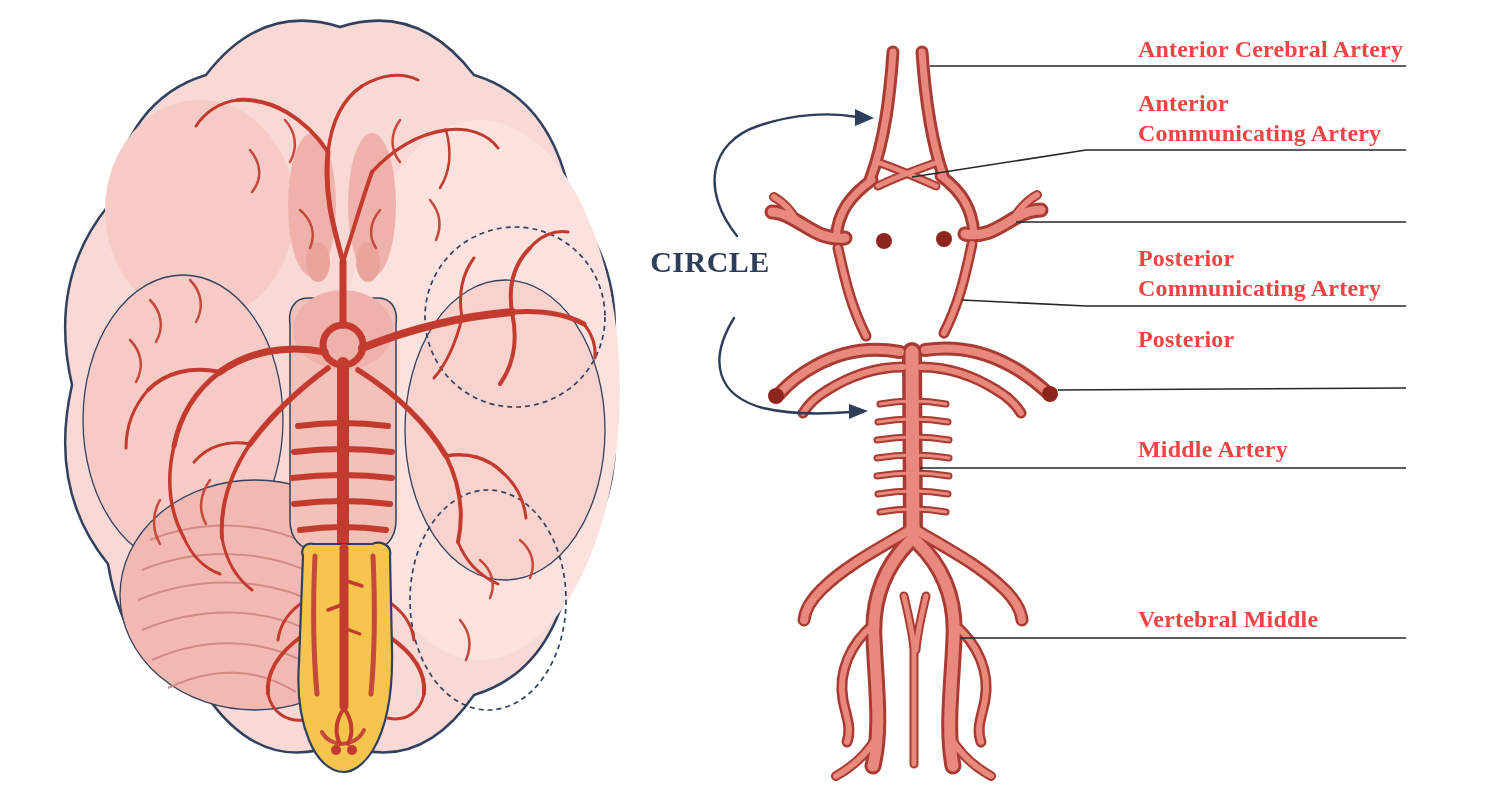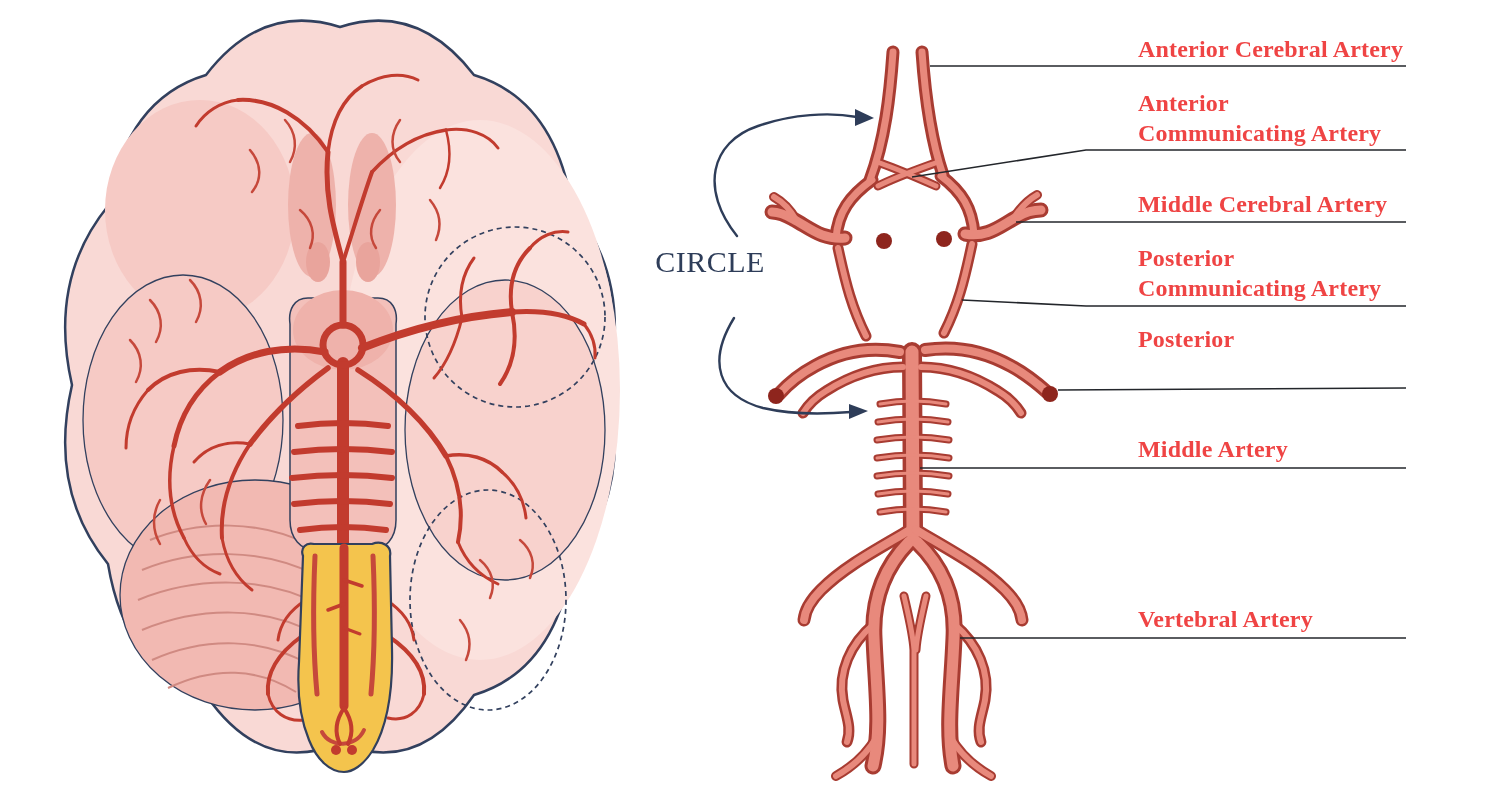--- a/index.html
+++ b/index.html
@@ -13,21 +13,21 @@
   .w8{stroke-width:8}.w9{stroke-width:9}.w10{stroke-width:10}.w11{stroke-width:11}
   .w13{stroke-width:13}.w14{stroke-width:14}.w15{stroke-width:15}.w17{stroke-width:17}
   .w20{stroke-width:20}
   .ar{fill:none;stroke:#c23b2e;stroke-linecap:round;stroke-linejoin:round;}
   .ar2{fill:none;stroke:#c6483b;stroke-linecap:round;}
   .cb{fill:none;stroke:#d08a82;stroke-width:2;}
   .ld{fill:none;stroke:#23262b;stroke-width:1.6;}
   .arrow{fill:none;stroke:#2e3d59;stroke-width:2.4;stroke-linecap:round;}
   .dash{fill:none;stroke:#32405e;stroke-width:1.7;stroke-dasharray:5 4;}
   .cow-title{position:absolute;left:618px;top:244px;width:184px;text-align:center;
-             font-weight:400;font-size:30px;line-height:35px;color:#2e3d59;letter-spacing:.5px;}
+             font-weight:700;font-size:30px;line-height:35px;color:#2e3d59;letter-spacing:.5px;}
   .lbl{position:absolute;left:1090px;font-weight:700;font-size:24px;line-height:30px;
        color:#ef4444;letter-spacing:.2px;white-space:nowrap;margin-left:48px;}
 </style>
 </head>
 <body>
 
 <div id="stage">
 
 <svg id="art" width="1500" height="800" viewBox="0 0 1500 800" xmlns="http://www.w3.org/2000/svg">
 
@@ -289,30 +289,27 @@
   <div>CIRCLE</div>
 </div>
 
 <div class="lbl" style="top:34px">
   <div>Anterior Cerebral Artery</div>
 </div>
 <div class="lbl" style="top:88px">
   <div>Anterior</div>
   <div>Communicating Artery</div>
 </div>
-<div class="lbl" style="top:189px">
-  <div>Middle Cerebral Artery</div>
-</div>
 <div class="lbl" style="top:243px">
   <div>Posterior</div>
   <div>Communicating Artery</div>
 </div>
 <div class="lbl" style="top:324px">
   <div>Posterior</div>
 </div>
 <div class="lbl" style="top:434px">
   <div>Middle Artery</div>
 </div>
 <div class="lbl" style="top:604px">
-  <div>Vertebral Artery</div>
+  <div>Vertebral Middle</div>
 </div>
 
 </div>
 
 </body></html>

